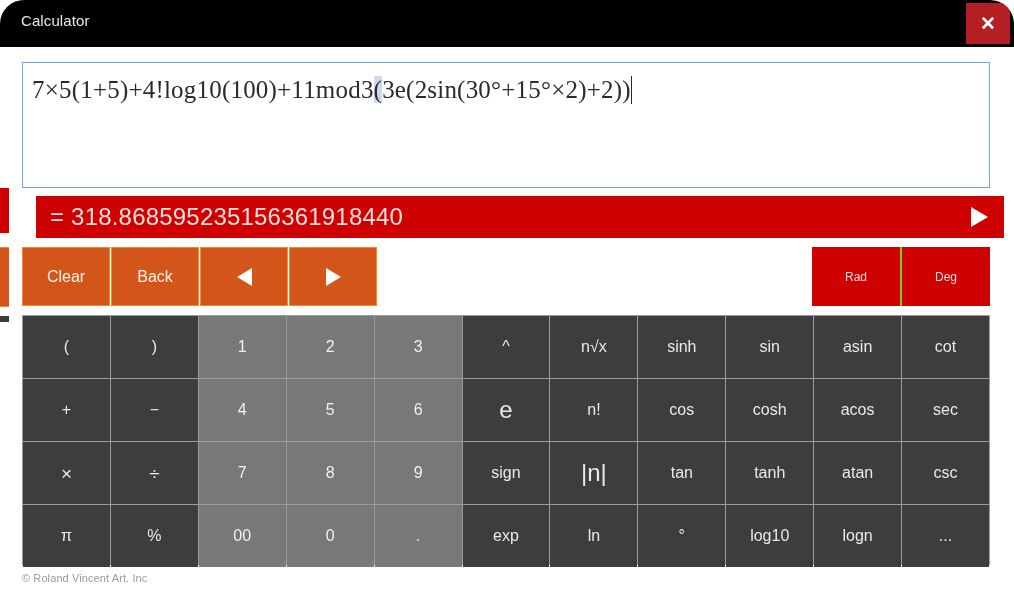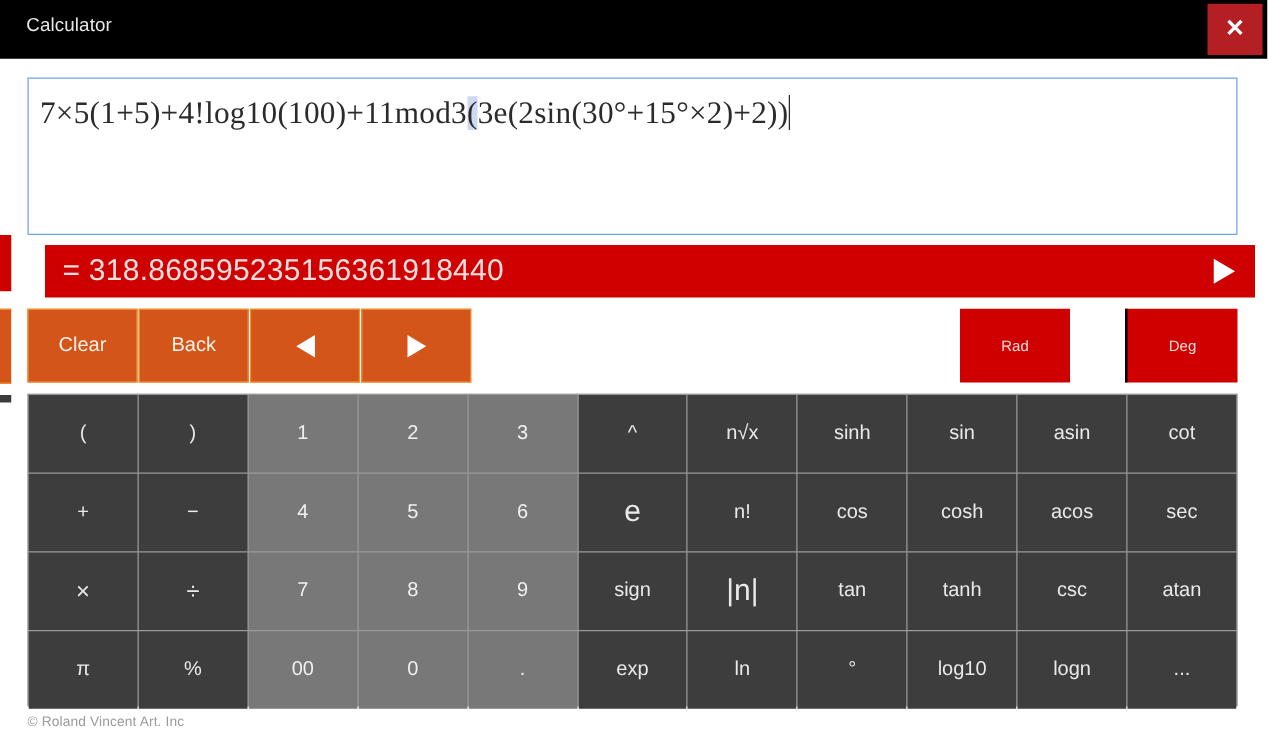--- a/index.html
+++ b/index.html
@@ -16,20 +16,21 @@
   }
 
   
   #app {
     position: absolute;
     left: 0; top: 0;
     width: 1014px;
     height: 601px;
     background: #ffffff;
     overflow: hidden;
+    border-radius: 24px;
   }
 
   
   .titlebar {
     position: absolute;
     left: 0; top: 0;
     width: 1014px;
     height: 47px;
     background: #000000;
   }
@@ -204,22 +205,21 @@
     height: 59px;
     background: #ce0000;
     display: flex;
     align-items: center;
     justify-content: center;
     color: #f6dcdc;
     font-size: 12px;
     cursor: pointer;
   }
   .mode-btn + .mode-btn {
-    border-left: 2px solid #000000;
-    margin-left: 44px;
+    border-left: 2px solid #84cc16;
   }
 
   
   .keypad {
     position: absolute;
     left: 22px;
     top: 315px;
     width: 968px;
     height: 250px;
     display: grid;
@@ -339,22 +339,22 @@
       <div class="key">sec</div>
       <div class="key sym">×</div>
       <div class="key sym">÷</div>
       <div class="key num">7</div>
       <div class="key num">8</div>
       <div class="key num">9</div>
       <div class="key">sign</div>
       <div class="key big">|n|</div>
       <div class="key">tan</div>
       <div class="key">tanh</div>
+      <div class="key">atan</div>
       <div class="key">csc</div>
-      <div class="key">atan</div>
       <div class="key">π</div>
       <div class="key">%</div>
       <div class="key num">00</div>
       <div class="key num">0</div>
       <div class="key num">.</div>
       <div class="key">exp</div>
       <div class="key">ln</div>
       <div class="key">°</div>
       <div class="key">log10</div>
       <div class="key">logn</div>

